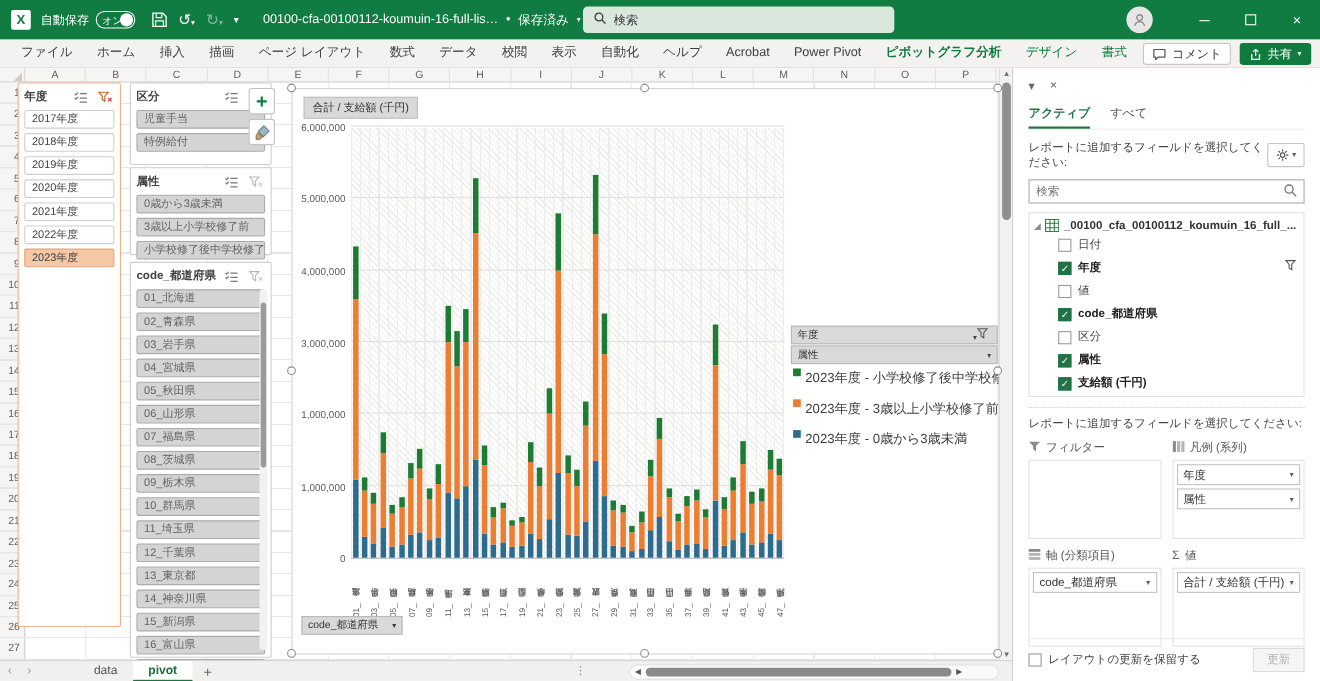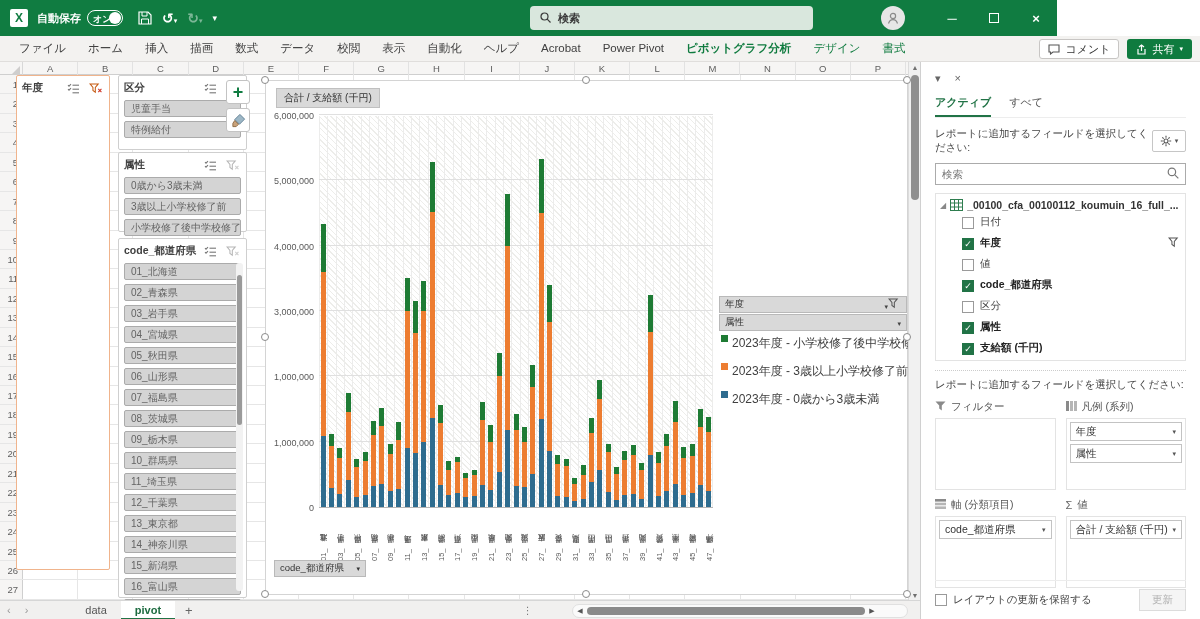--- a/index.html
+++ b/index.html
@@ -1,19 +1,19 @@
 <!DOCTYPE html>
 <html><head>
 <meta charset="utf-8">
 <style>
   * { margin:0; padding:0; box-sizing:border-box; }
   html,body { width:1200px; height:619px; overflow:hidden;
     font-family:"Liberation Sans","DejaVu Sans",sans-serif; font-size:11px; color:#333; background:#fff; }
-  .titlebar { position:absolute; left:0; top:0; width:1057px; height:36px; background:#107c41; color:#fff;
-    display:flex; align-items:center;font-weight:bold; }
+  .titlebar { position:absolute; left:0; top:0; width:1200px; height:36px; background:#107c41; color:#fff;
+    display:flex; align-items:center; }
   .tb-left { display:flex; align-items:center; gap:9px; padding-left:10px; }
   .app-icon { width:18px; height:18px; background:#fff; border-radius:2px; position:relative; }
   .app-icon::after{ content:"X"; position:absolute; left:0; top:0; width:18px; height:18px; color:#107c41;
     font-weight:bold; font-size:12px; text-align:center; line-height:18px; }
   .autosave { display:flex; align-items:center; gap:6px; font-size:11px; }
   .toggle { width:36px; height:16px; border:1px solid #fff; border-radius:9px; position:relative; font-size:9px; }
   .toggle .on-label { position:absolute; left:5px; top:1.5px; color:#fff; }
   .toggle .knob { position:absolute; right:1px; top:1px; width:12px; height:12px; border-radius:50%; background:#fff; }
   .qat { display:flex; align-items:center; gap:10px; margin-left:6px; }
   .qat svg { display:block; }
@@ -159,20 +159,26 @@
           <svg width="14" height="14" viewBox="0 0 14 14">
             <path d="M1 1h9l3 3v9H1z" fill="none" stroke="#fff" stroke-width="1.2"></path>
             <path d="M4 1v4h5V1M3.5 13V8h7v5" fill="none" stroke="#fff"></path>
           </svg>
         </span>
       <span style="color:#fff;font-size:14px;">↺<span class="tri-down" style="color:#fff;">▾</span></span>
       <span class="dim" style="color:#fff;font-size:14px;">↻<span class="tri-down" style="color:#fff;">▾</span></span>
       <span style="color:#fff;font-size:9px;">▾</span>
     </div>
   </div>
+  <div class="tb-file">
+    <span>00100-cfa-00100112-koumuin-16-full-lis…</span>
+    <span>•</span>
+    <span>保存済み</span>
+    <span class="tri-down" style="color:#fff;">▾</span>
+  </div>
   <div class="tb-search">
     <span><svg width="11" height="11" viewBox="0 0 11 11">
           <circle cx="4.5" cy="4.5" r="3.5" fill="none" stroke="#3a3a3a" stroke-width="1.2"></circle>
           <path d="M7.2 7.2L10.5 10.5" stroke="#3a3a3a" stroke-width="1.2"></path>
         </svg></span>
     <span>検索</span>
   </div>
   <div class="tb-right">
     <div class="avatar">
         <svg width="14" height="14" viewBox="0 0 14 14">
@@ -187,20 +193,21 @@
     <div class="winbtn">×</div>
   </div>
 </div>
 
 <div class="ribbon">
   <div class="rtabs">
       <span class="rtab">ファイル</span>
       <span class="rtab">ホーム</span>
       <span class="rtab">挿入</span>
       <span class="rtab">描画</span>
+      <span class="rtab">ページ レイアウト</span>
       <span class="rtab">数式</span>
       <span class="rtab">データ</span>
       <span class="rtab">校閲</span>
       <span class="rtab">表示</span>
       <span class="rtab">自動化</span>
       <span class="rtab">ヘルプ</span>
       <span class="rtab">Acrobat</span>
       <span class="rtab">Power Pivot</span>
       <span class="rtab active">ピボットグラフ分析</span>
       <span class="rtab contextual">デザイン</span>
@@ -290,20 +297,29 @@
                 <path d="M5.5 9.8H12"></path>
               </g>
             </svg>
           </span>
           <span class="slicer-ico">
             <svg width="13" height="11" viewBox="0 0 14 12">
               <path d="M1 1h9L6.8 4.8V10L4.2 8.2V4.8z" fill="none" stroke="#c55a11" stroke-width="1.1"></path>
               <path d="M10 6.5l3.5 3.5M13.5 6.5L10 10" stroke="#d03a2b" stroke-width="1.2"></path>
             </svg>
           </span>
+        </div>
+        <div class="slicer-items">
+          <div class="slicer-item si-white">2017年度</div>
+          <div class="slicer-item si-white">2018年度</div>
+          <div class="slicer-item si-white">2019年度</div>
+          <div class="slicer-item si-white">2020年度</div>
+          <div class="slicer-item si-white">2021年度</div>
+          <div class="slicer-item si-white">2022年度</div>
+          <div class="slicer-item si-orange">2023年度</div>
         </div>
       </div>
       <div class="slicer" style="left: 118px; top: 13px; width: 129px; height: 75px;">
         <div class="slicer-head">
           <span class="slicer-title">区分</span>
           <span class="slicer-ico">
             <svg width="13" height="11" viewBox="0 0 13 11">
               <g stroke="#777" stroke-width="1.1" fill="none">
                 <path d="M1 2.2l1 1L4 1.2"></path>
                 <path d="M5.5 2.2H12"></path>

